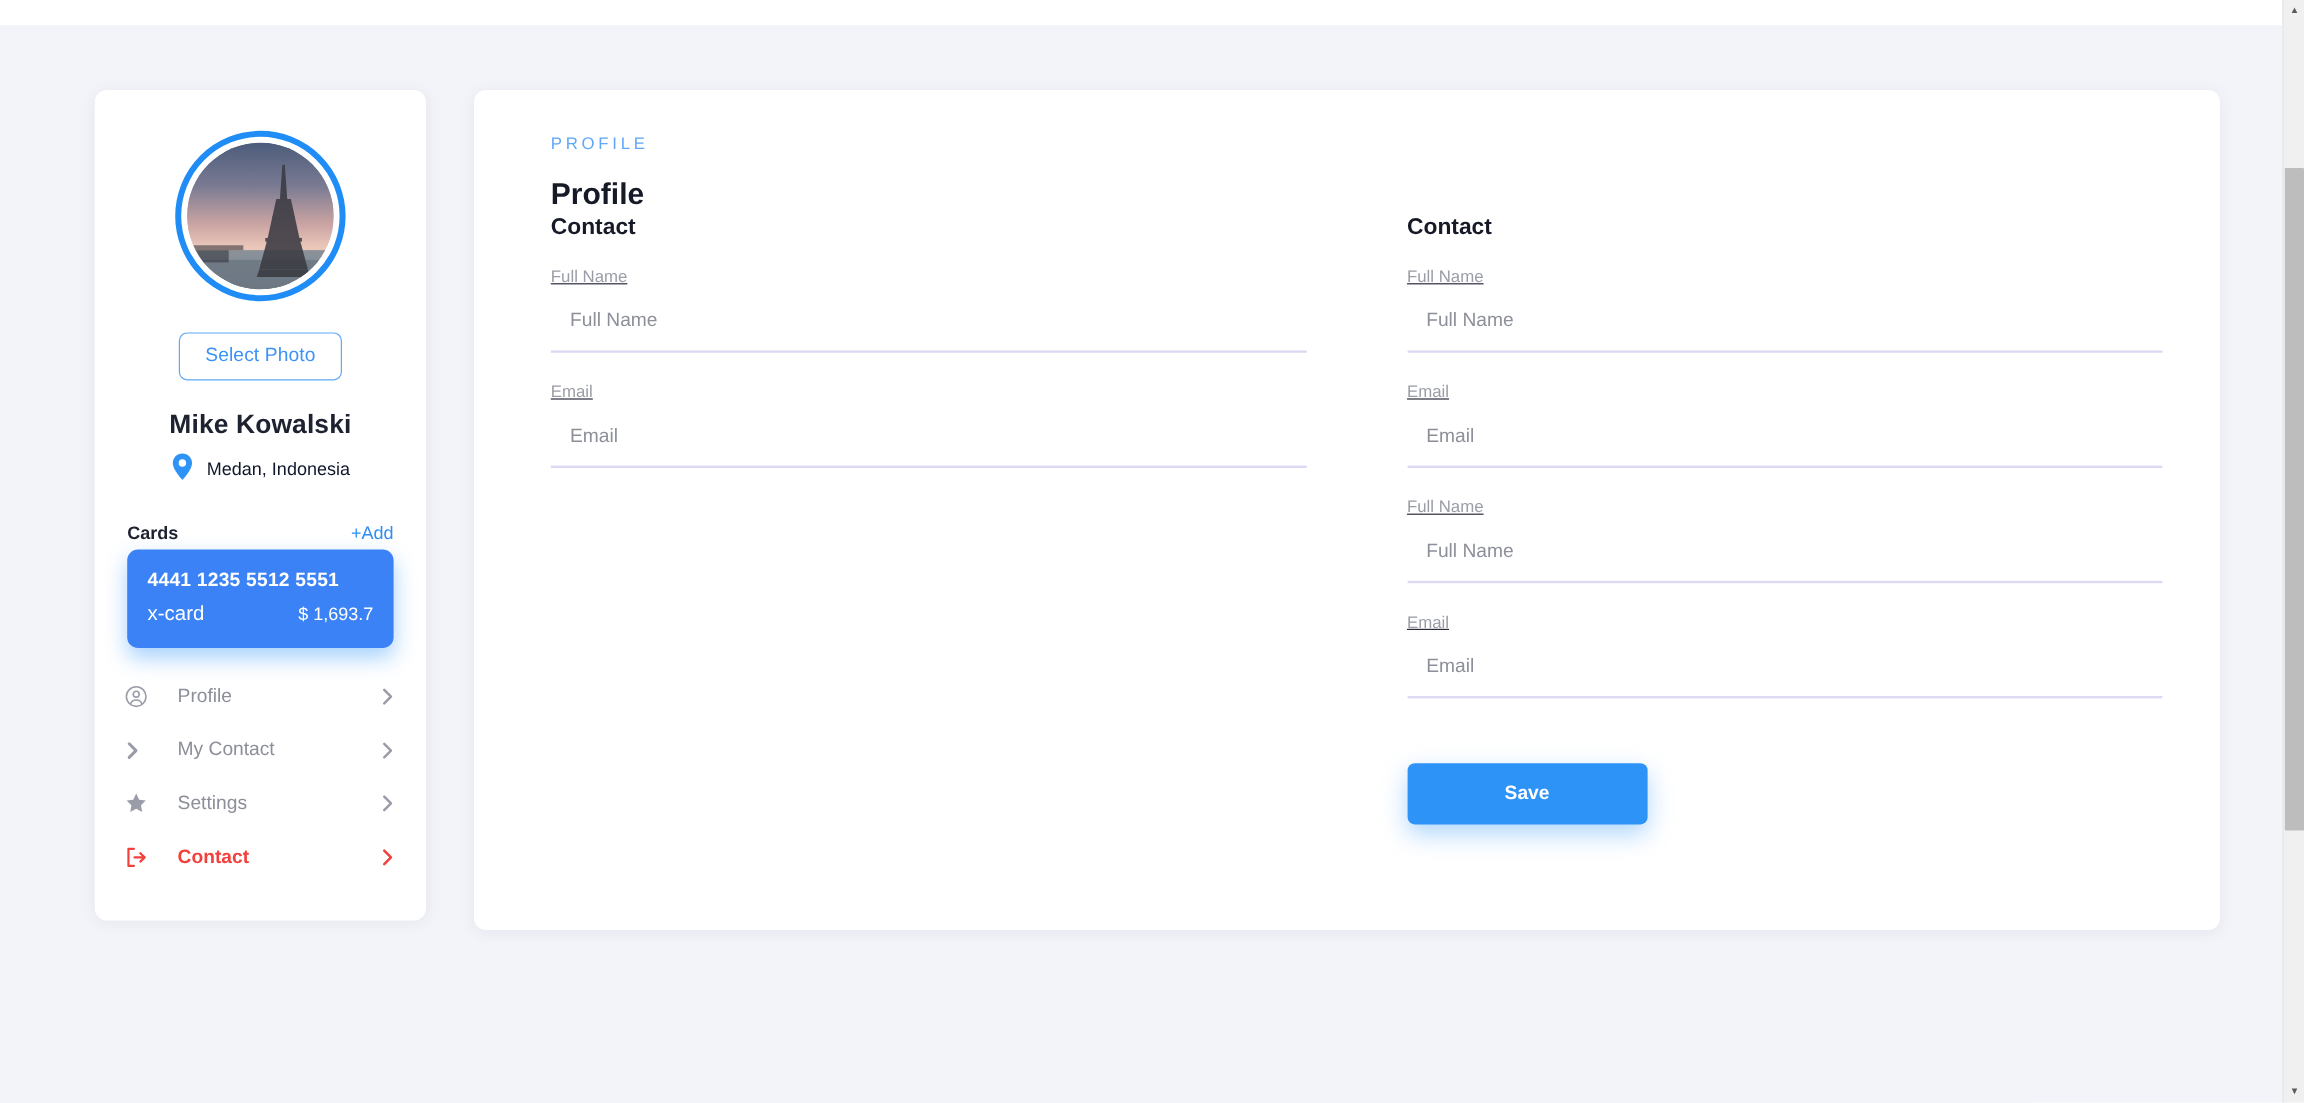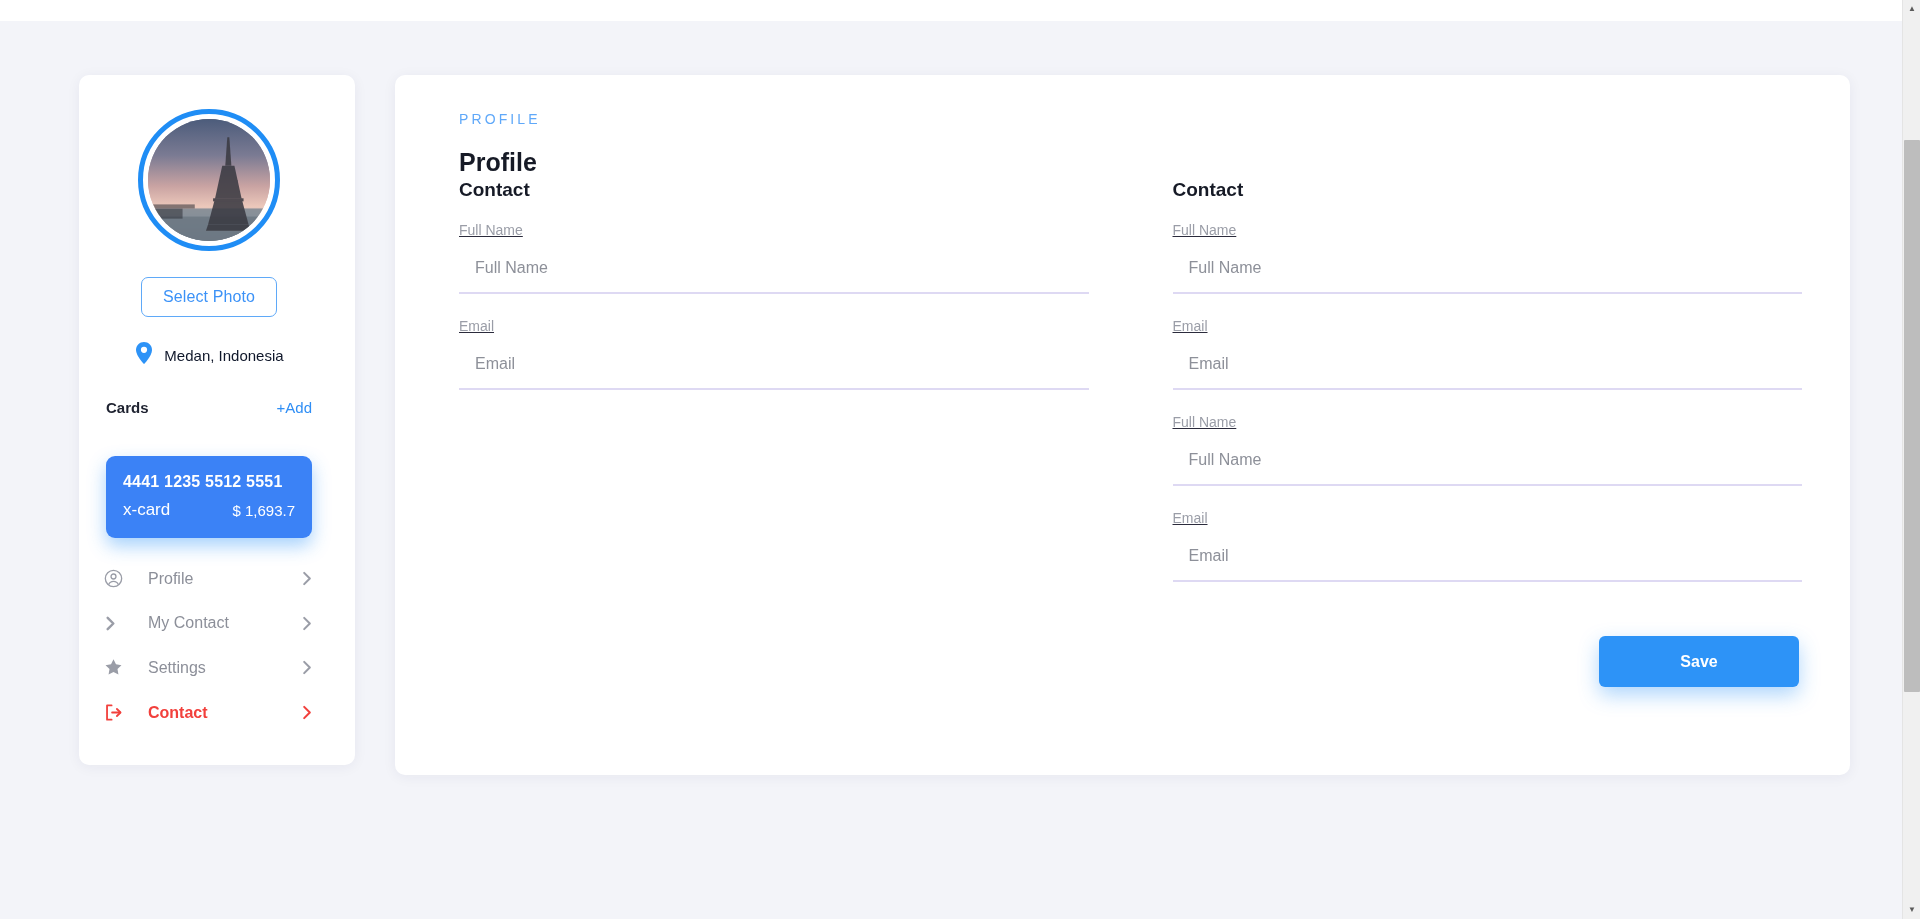--- a/index.html
+++ b/index.html
@@ -92,21 +92,21 @@
     padding-right: 52px;
     gap: 40px;
   }
 
   
   .sidebar {
     width: 276px;
     flex: 0 0 276px;
     background: #ffffff;
     border-radius: 10px;
-    padding: 34px 16px 30px 0;
+    padding: 34px 0 30px 0;
     box-shadow: 0 2px 14px rgba(27, 42, 87, 0.06);
   }
 
   .avatar-wrap {
     display: flex;
     justify-content: center;
     margin-bottom: 26px;
   }
   .avatar-ring {
     width: 142px;
@@ -162,21 +162,21 @@
   .location-text {
     font-size: 15px;
     color: #0f172a;
   }
 
   .cards-header {
     display: flex;
     align-items: center;
     justify-content: space-between;
     padding: 0 27px;
-    margin-bottom: 40px;
+    margin-bottom: 5px;
   }
   .cards-title {
     font-size: 15px;
     font-weight: bold;
     color: #1e2230;
   }
   .cards-add {
     font-size: 15px;
     color: #2f8ef5;
     cursor: pointer;
@@ -292,21 +292,21 @@
     border: 0;
     border-bottom: 2px solid #ded9f3;
     background: transparent;
     padding: 4px 0 15px 16px;
     outline: none;
   }
   .field-input::placeholder { color: #8d9099; }
 
   .save-row {
     display: flex;
-    justify-content: flex-end;
+    justify-content: flex-start;
     margin-top: 54px;
     padding-right: 3px;
   }
   .save-btn {
     font-family: "Liberation Sans", sans-serif;
     font-size: 16px;
     font-weight: bold;
     color: #ffffff;
     background: #2d93f7;
     border: 0;
@@ -361,20 +361,21 @@
                 </g>
               </svg>
             </div>
           </div>
         </div>
 
         <div class="select-photo-row">
           <button class="select-photo-btn">Select Photo</button>
         </div>
 
+        <div class="user-name">Mike Kowalski</div>
 
         <div class="location-row">
           <span>
             <svg width="20" height="24" viewBox="0 0 20 24" aria-hidden="true">
               <path d="M10 1C5.6 1 2 4.5 2 8.9c0 6 8 14.1 8 14.1s8-8.1 8-14.1C18 4.5 14.4 1 10 1z" fill="#2d93f7"></path>
               <circle cx="10" cy="8.8" r="3.1" fill="#ffffff"></circle>
             </svg>
           </span>
           <span class="location-text">Medan, Indonesia</span>
         </div>

